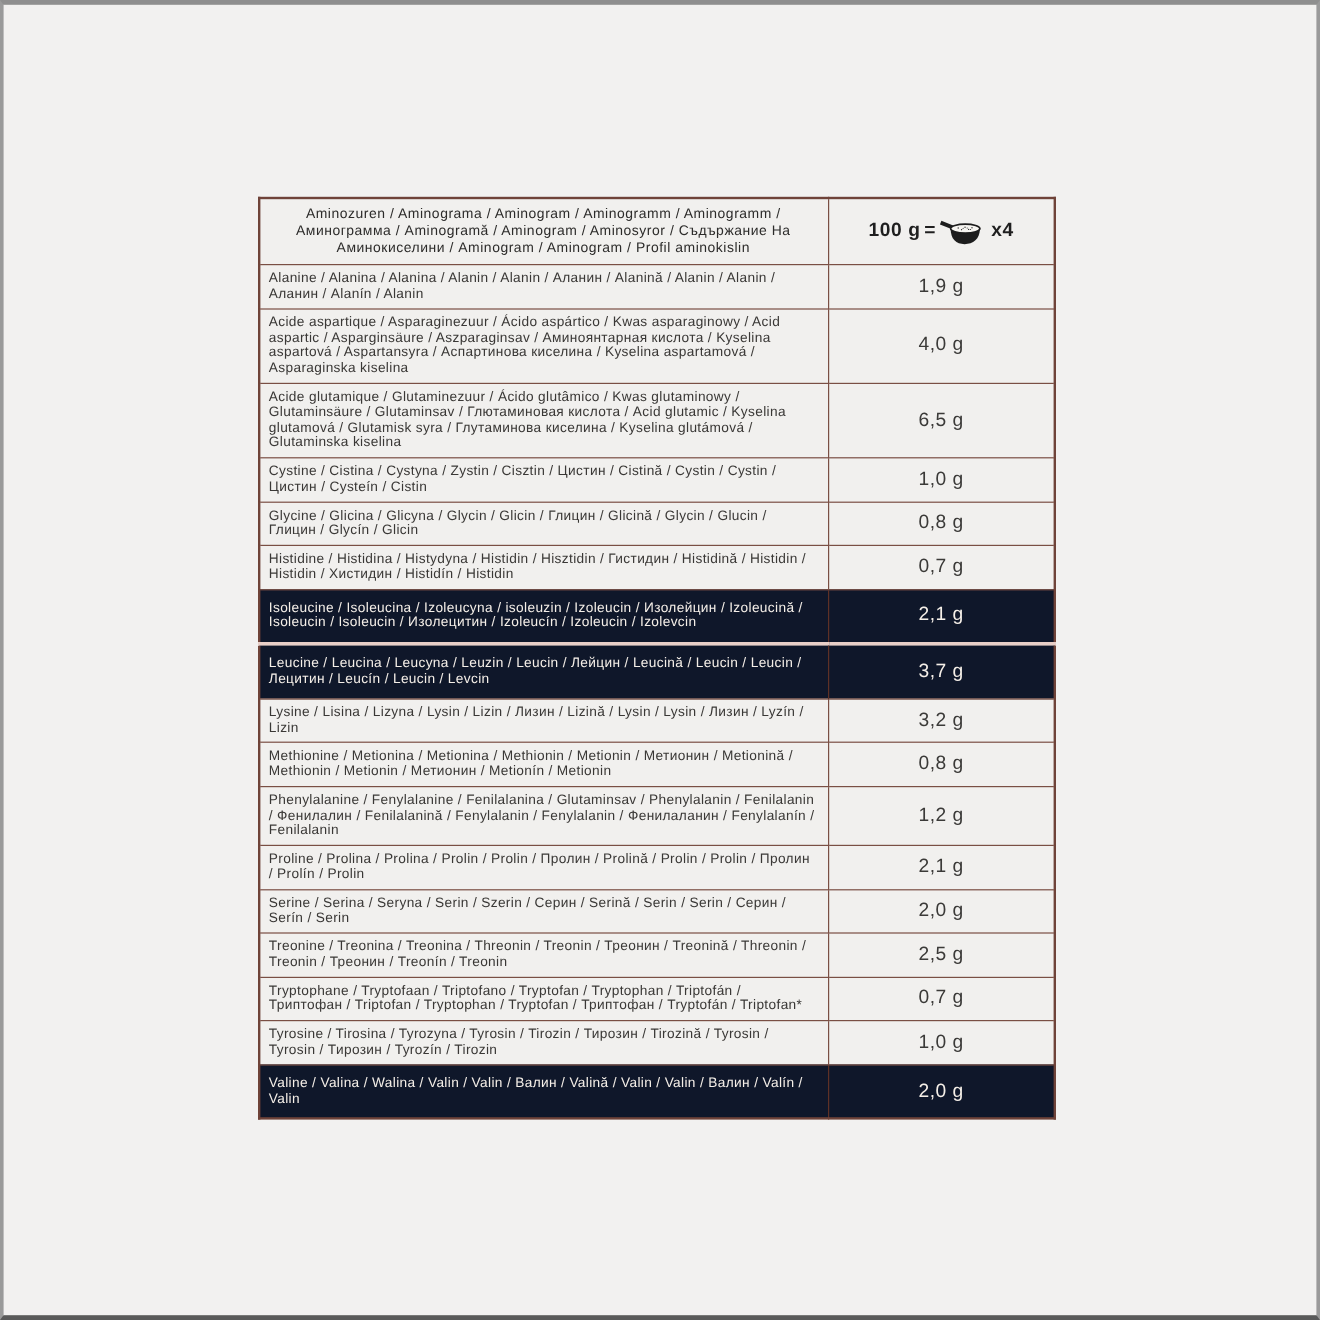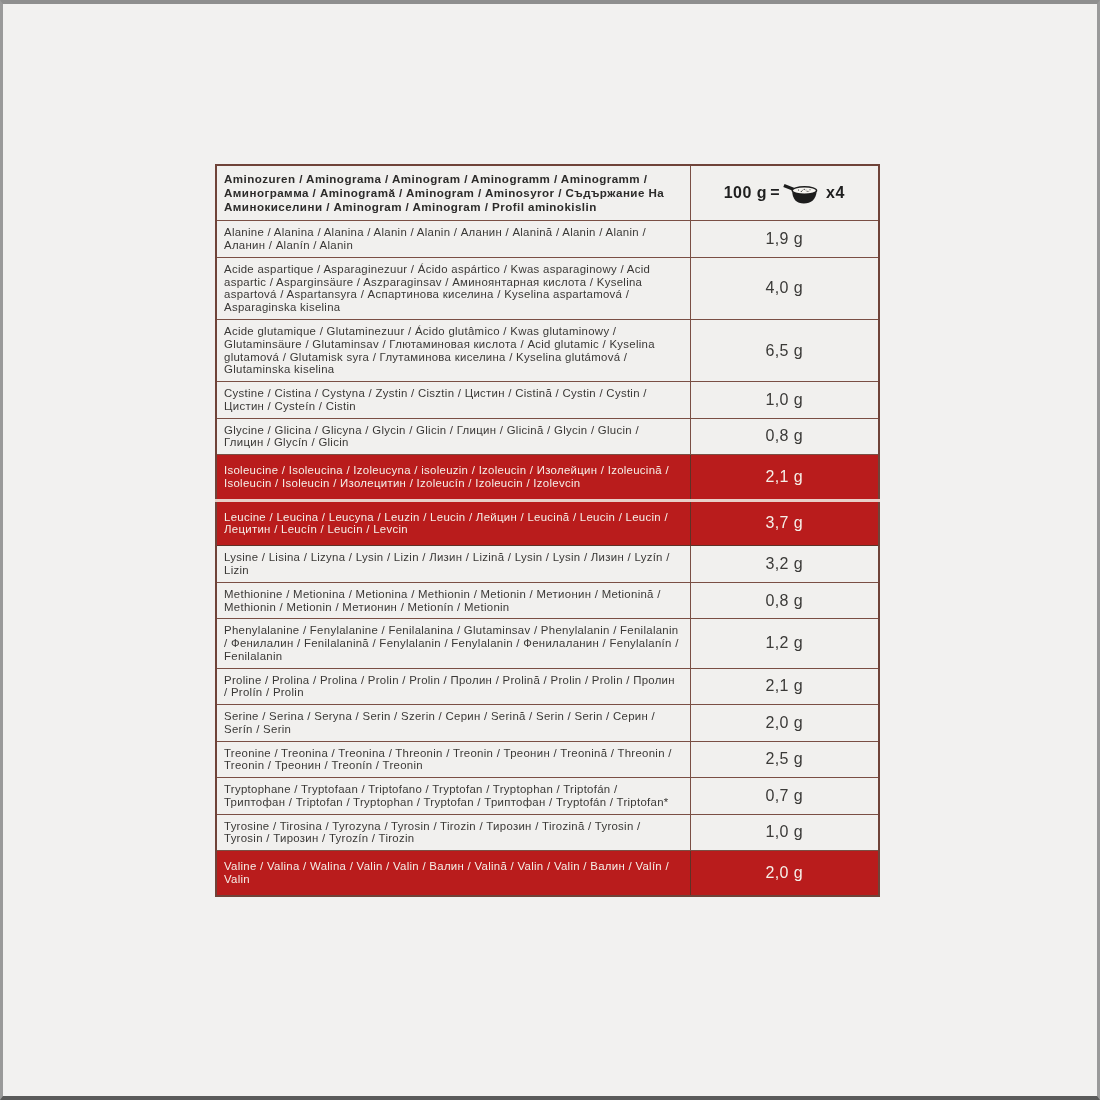--- a/index.html
+++ b/index.html
@@ -23,25 +23,25 @@
     width: 663px;
     table-layout: fixed;
     border-collapse: collapse;
     background: #f1f0ee;
     border: 2px solid #6f4339;
   }
   col.c-names  { width: 474px; }
   col.c-value  { width: 189px; }
   th, td { border: 1px solid #7a4f44; box-sizing: border-box; }
   th.name-col-header {
-    text-align: left;
+    text-align: center;
     vertical-align: middle;
     padding: 6px 8px 6px 7px;
     font-size: 11.6px;
-    font-weight: bold;
+    font-weight: normal;
     line-height: 1.22;
     letter-spacing: 0.45px;
     color: #2c2b2a;
     height: 52px;
   }
   th.val-col-header {
     text-align: center;
     vertical-align: middle;
     font-size: 16px;
     font-weight: bold;
@@ -64,21 +64,21 @@
   }
   td.value-cell {
     text-align: center;
     vertical-align: middle;
     font-size: 16px;
     letter-spacing: 0.4px;
     color: #3b3a38;
   }
   tr.amino-row { height: 35px; }
   tr.highlight td {
-    background: #b91c1c;
+    background: #0f172a;
     color: #f5efe8;
     border-color: #5e3126;
   }
   tr.highlight td.value-cell { color: #f5efe8; }
   tr.highlight + tr.highlight td { border-top: 3px solid #e8cfc8; }
   tr.highlight td.name-cell { padding-top: 9px; padding-bottom: 9px; }
 </style>
 </head>
 <body>
 
@@ -127,20 +127,24 @@
           <td class="value-cell">6,5 g</td>
         </tr>
         <tr class="amino-row">
           <td class="name-cell">Cystine / Cistina / Cystyna / Zystin / Cisztin / Цистин / Cistină / Cystin / Cystin / Цистин / Cysteín / Cistin</td>
           <td class="value-cell">1,0 g</td>
         </tr>
         <tr class="amino-row">
           <td class="name-cell">Glycine / Glicina / Glicyna / Glycin / Glicin / Глицин / Glicină / Glycin / Glucin / Глицин / Glycín / Glicin</td>
           <td class="value-cell">0,8 g</td>
         </tr>
+        <tr class="amino-row">
+          <td class="name-cell">Histidine / Histidina / Histydyna / Histidin / Hisztidin / Гистидин / Histidină / Histidin / Histidin / Хистидин / Histidín / Histidin</td>
+          <td class="value-cell">0,7 g</td>
+        </tr>
         <tr class="amino-row highlight">
           <td class="name-cell">Isoleucine / Isoleucina / Izoleucyna / isoleuzin / Izoleucin / Изолейцин / Izoleucină / Isoleucin / Isoleucin / Изолецитин / Izoleucín / Izoleucin / Izolevcin</td>
           <td class="value-cell">2,1 g</td>
         </tr>
         <tr class="amino-row highlight">
           <td class="name-cell">Leucine / Leucina / Leucyna / Leuzin / Leucin / Лейцин / Leucină / Leucin / Leucin / Лецитин / Leucín / Leucin / Levcin</td>
           <td class="value-cell">3,7 g</td>
         </tr>
         <tr class="amino-row">
           <td class="name-cell">Lysine / Lisina / Lizyna / Lysin / Lizin / Лизин / Lizină / Lysin / Lysin / Лизин / Lyzín / Lizin</td>

